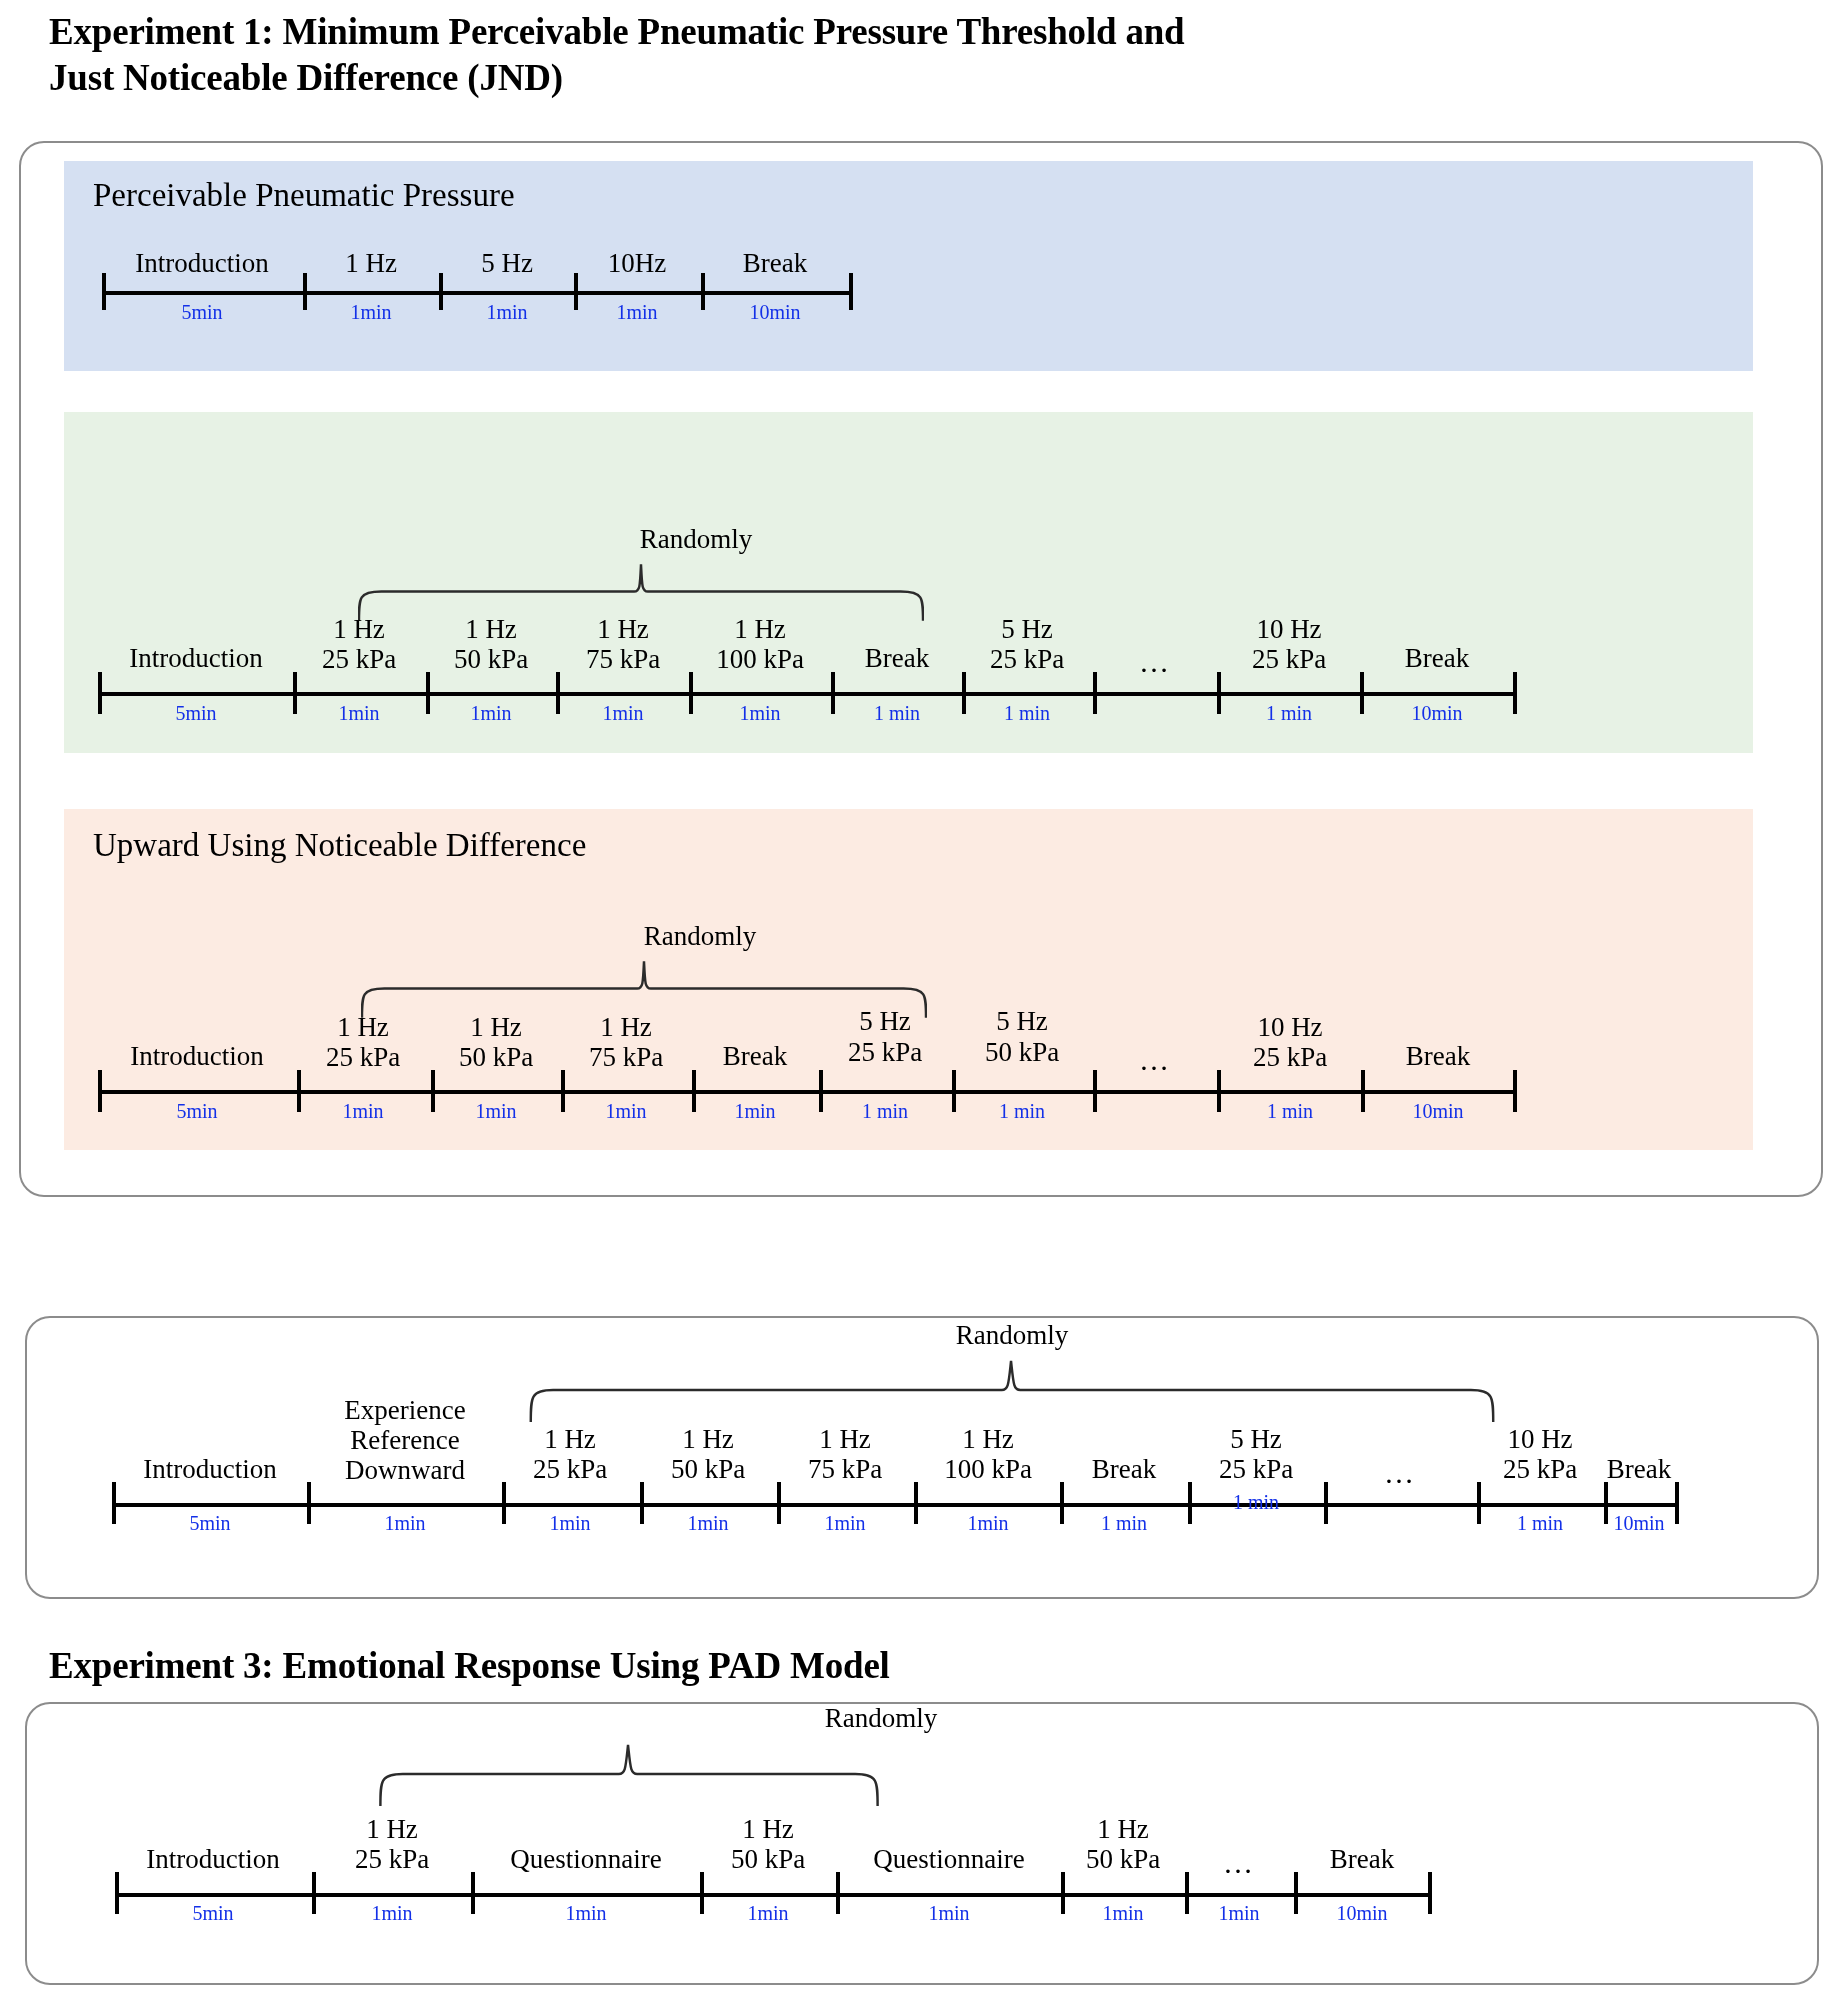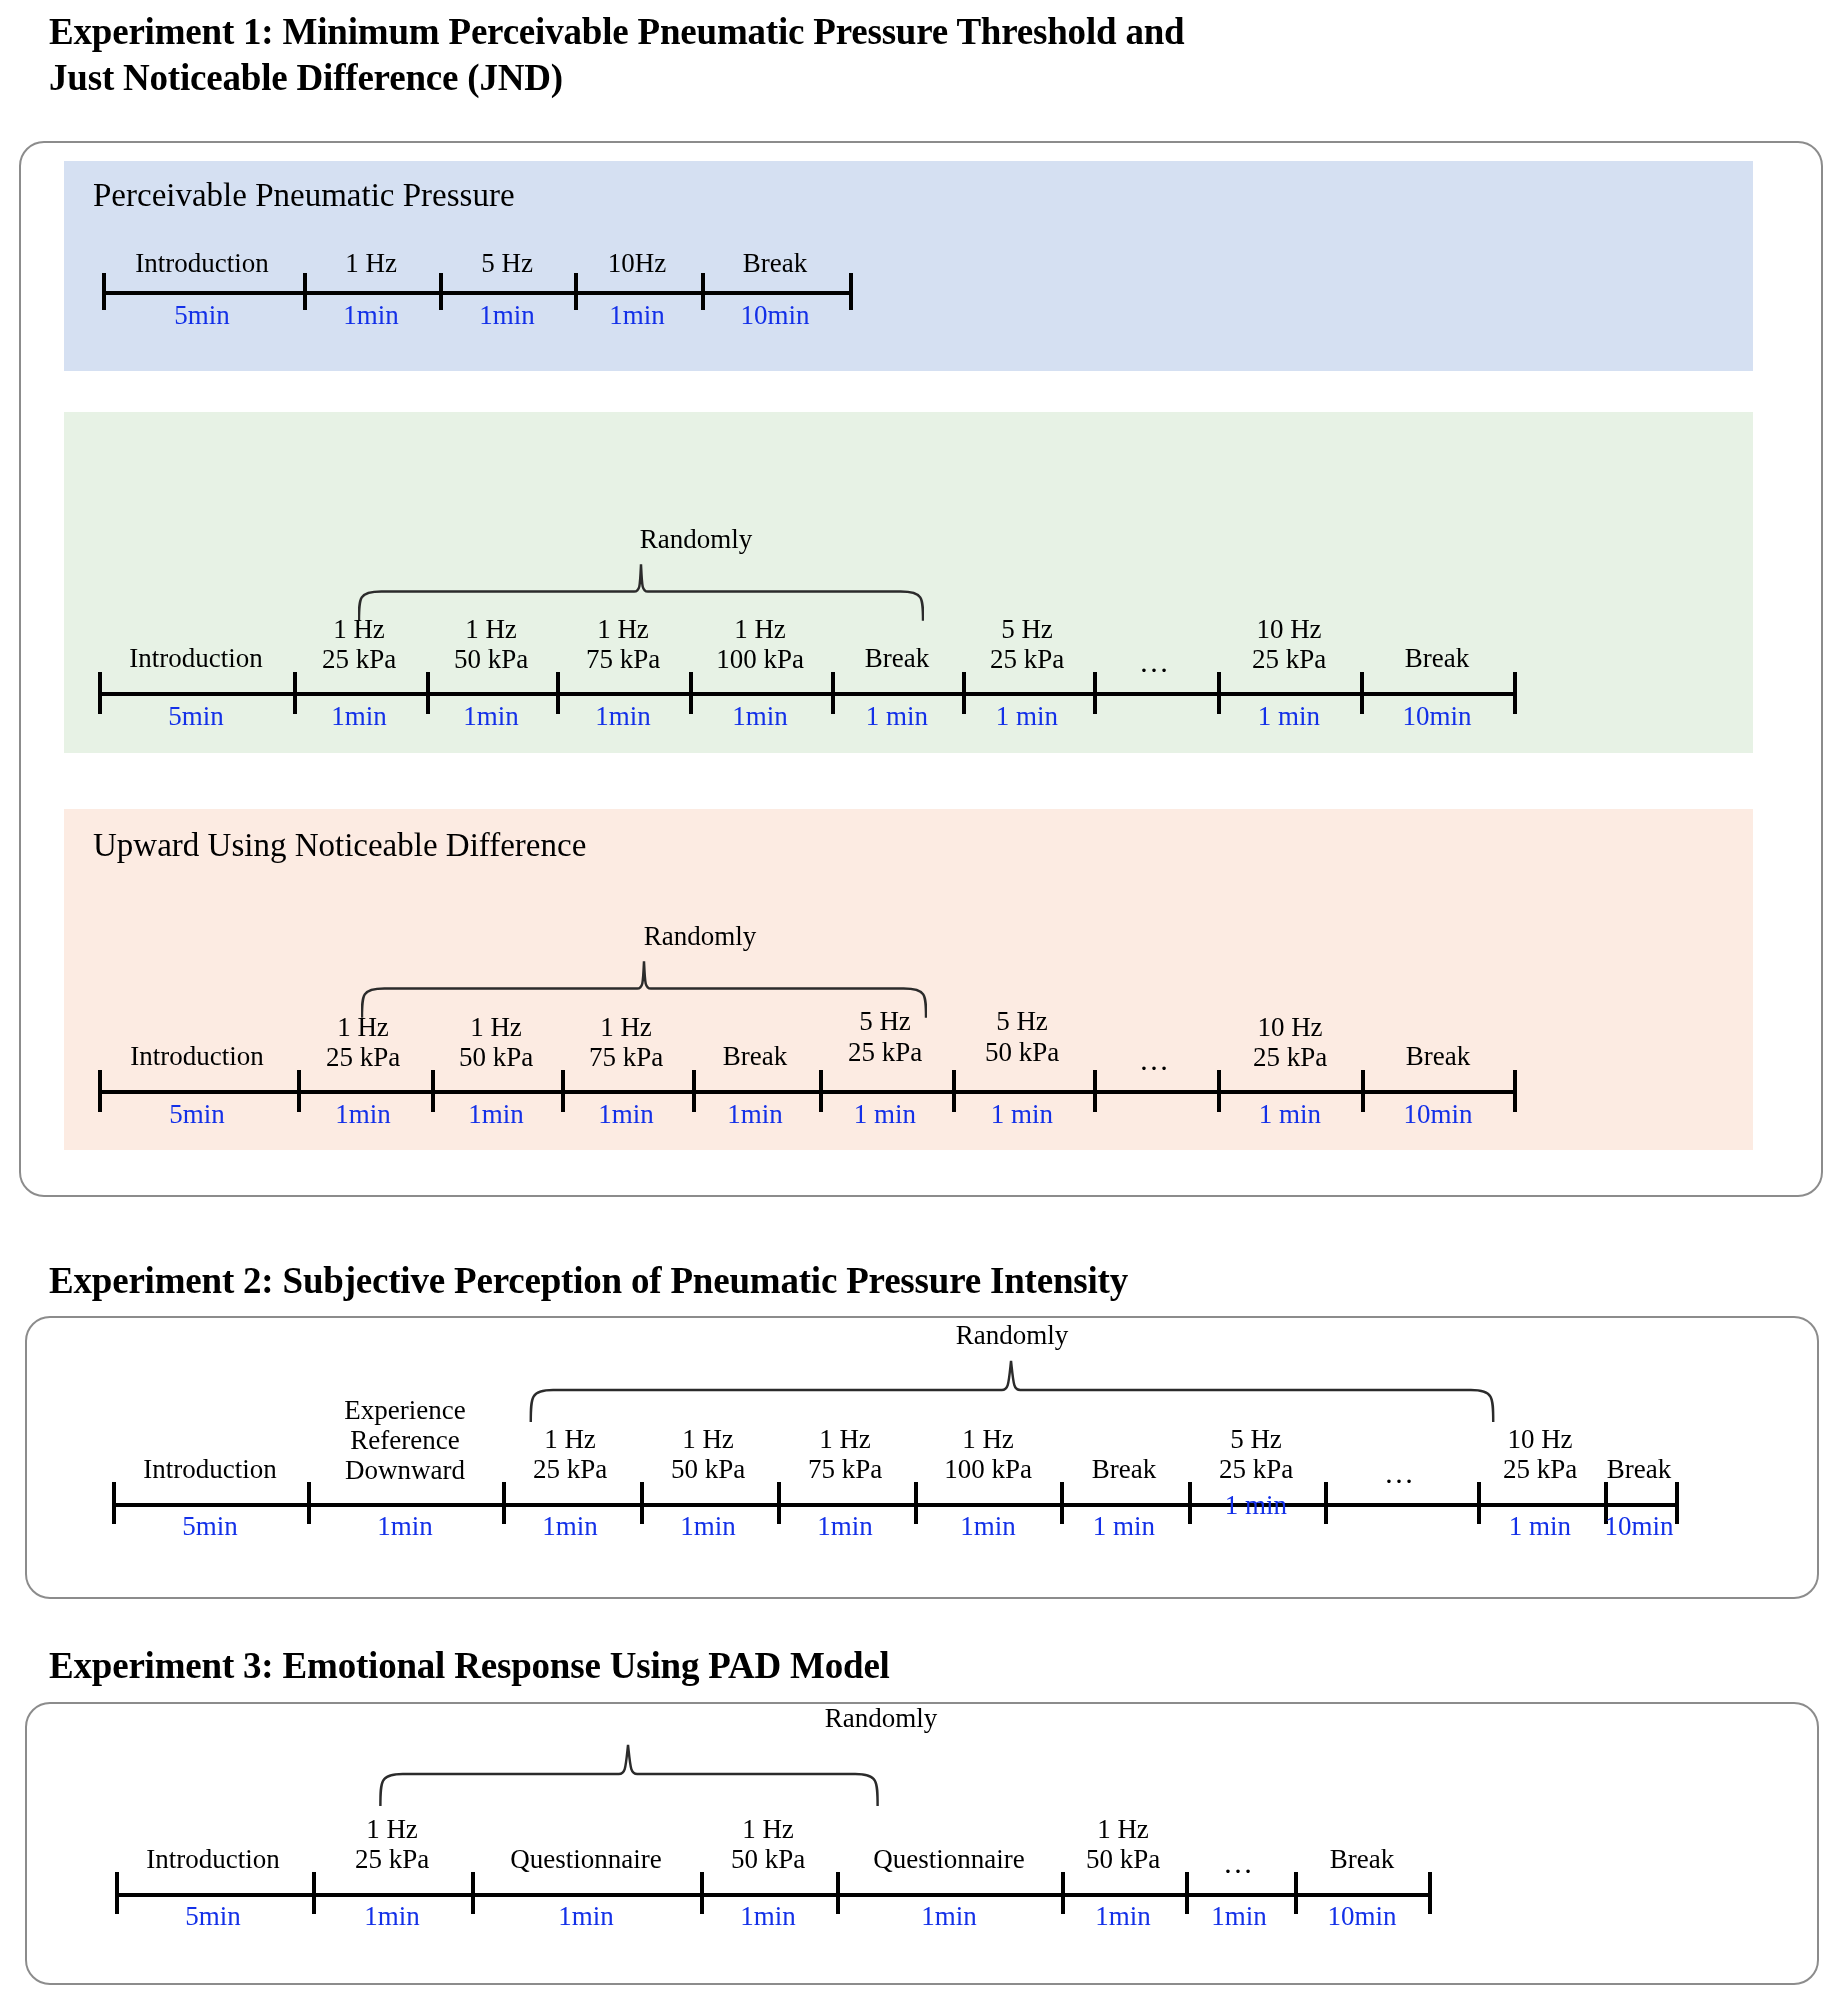--- a/index.html
+++ b/index.html
@@ -17,21 +17,21 @@
 
   .panel{position:absolute;box-sizing:border-box;}
   .panel-title{position:absolute;font-size:33px;line-height:1;}
 
   
   .tl{position:absolute;}
   .axis{position:absolute;height:4.4px;background:#000;left:0;}
   .tick{position:absolute;width:3.9px;background:#000;}
   .seg-top{position:absolute;text-align:center;font-size:27px;line-height:1.12;color:#000;
            transform:translateX(-50%);white-space:pre-line;}
-  .seg-bot{position:absolute;text-align:center;font-size:27px;line-height:1;color:#1330e8;
+  .seg-bot{position:absolute;text-align:center;font-size:20px;line-height:1;color:#1330e8;
            transform:translateX(-50%);white-space:nowrap;}
   .dots{position:absolute;text-align:center;font-size:30px;line-height:1;color:#000;transform:translateX(-50%);letter-spacing:2px;}
 
   .brace-wrap{position:absolute;}
   .brace-wrap svg{display:block;}
   .brace-label{position:absolute;font-size:27px;line-height:1;transform:translateX(-50%);white-space:nowrap;}
 </style>
 </head>
 <body>
 
@@ -167,21 +167,20 @@
     <div class="seg-bot" style="left:265px;top:84px;">1min</div>
     <div class="seg-bot" style="left:398px;top:84px;">1min</div>
     <div class="seg-bot" style="left:528px;top:84px;">1min</div>
     <div class="seg-bot" style="left:657px;top:84px;">1min</div>
     <div class="seg-bot" style="left:787px;top:84px;">1 min</div>
     <div class="seg-bot" style="left:924px;top:84px;">1 min</div>
     <div class="seg-bot" style="left:1192px;top:84px;">1 min</div>
     <div class="seg-bot" style="left:1340px;top:84px;">10min</div>
   </div>
 
-  <div class="exp-title" style="left:49px;top:1258px;width:1511px;">Experiment 2: Subjective Perception of Pneumatic Pressure Intensity</div>
 
   <div class="card" style="left:25px;top:1316px;width:1794px;height:283px;"></div>
 
   <div class="brace-wrap" style="left:527px;top:1360px;width:970px;height:63px;">
     <svg width="970" height="63" viewBox="0 0 1990 130">
       <path d="M2,128 C2,76 2,62 48,62 L974,62 C988,62 988,48 993,2 C998,48 998,62 1012,62 L1942,62 C1988,62 1988,76 1988,128" fill="none" stroke="#2b2b2b" stroke-width="5"></path>
     </svg>
   </div>
   <div class="brace-label" style="left:1012px;top:1322px;">Randomly</div>
 

